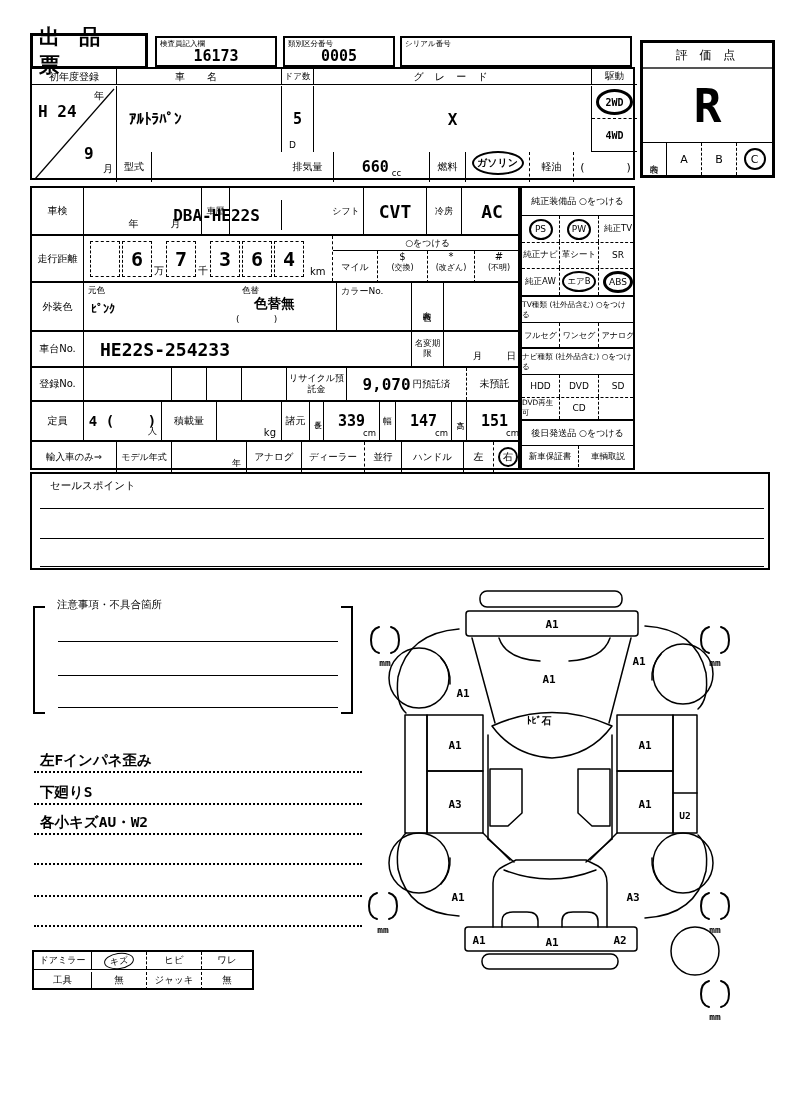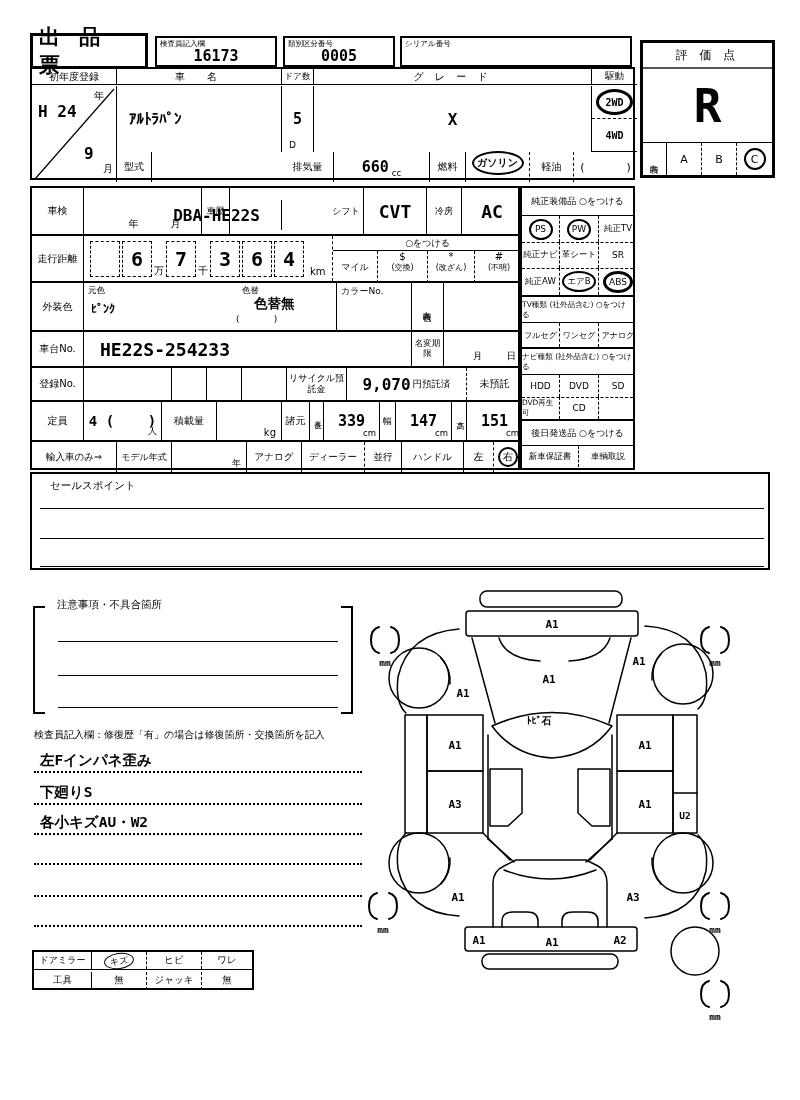--- a/index.html
+++ b/index.html
@@ -316,21 +316,20 @@
     <div class="sline" style="top:92px;"></div>
   </div>
 
   <span class="abs" style="left:57px;top:598px;font-size:10.5px;">注意事項・不具合箇所</span>
   <div class="brk brkL abs" style="left:33px;top:606px;"></div>
   <div class="brk brkR abs" style="left:341px;top:606px;"></div>
   <div class="cline" style="top:641px;"></div>
   <div class="cline" style="top:675px;"></div>
   <div class="cline" style="top:707px;"></div>
 
-  <span class="abs" style="left:34px;top:728px;font-size:10px;">検査員記入欄：修復歴「有」の場合は修復箇所・交換箇所を記入</span>
   <div class="note ocr" style="top:747px;height:26px;">左Fインパネ歪み</div>
   <div class="note ocr" style="top:779px;height:26px;">下廻りS</div>
   <div class="note ocr" style="top:809px;height:26px;">各小キズAU・W2</div>
   <div class="note" style="top:839px;height:26px;"></div>
   <div class="note" style="top:869px;height:28px;"></div>
   <div class="note" style="top:899px;height:28px;"></div>
 
   <div class="abs acc">
     <div class="r" style="top:0;border-bottom:1.5px solid #000;">
       <div class="c sR" style="left:0;width:58px;font-size:9px;">ドアミラー</div>

